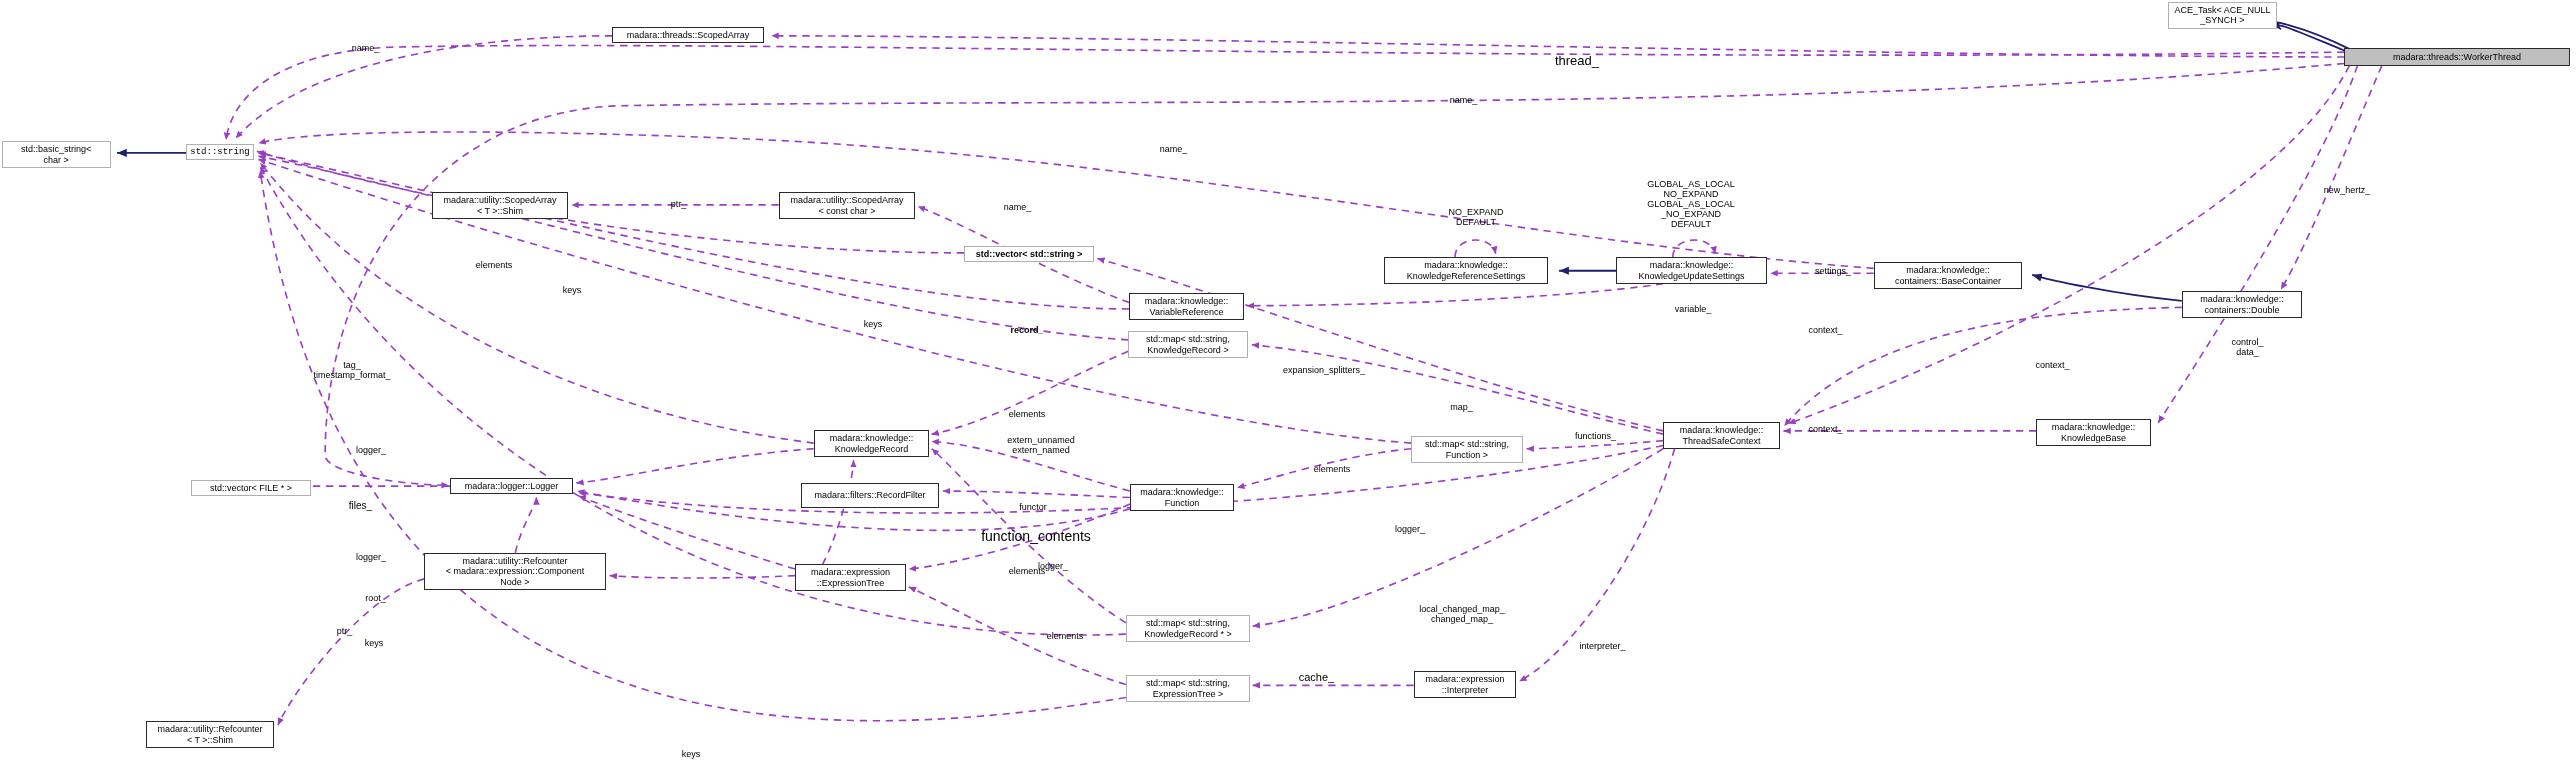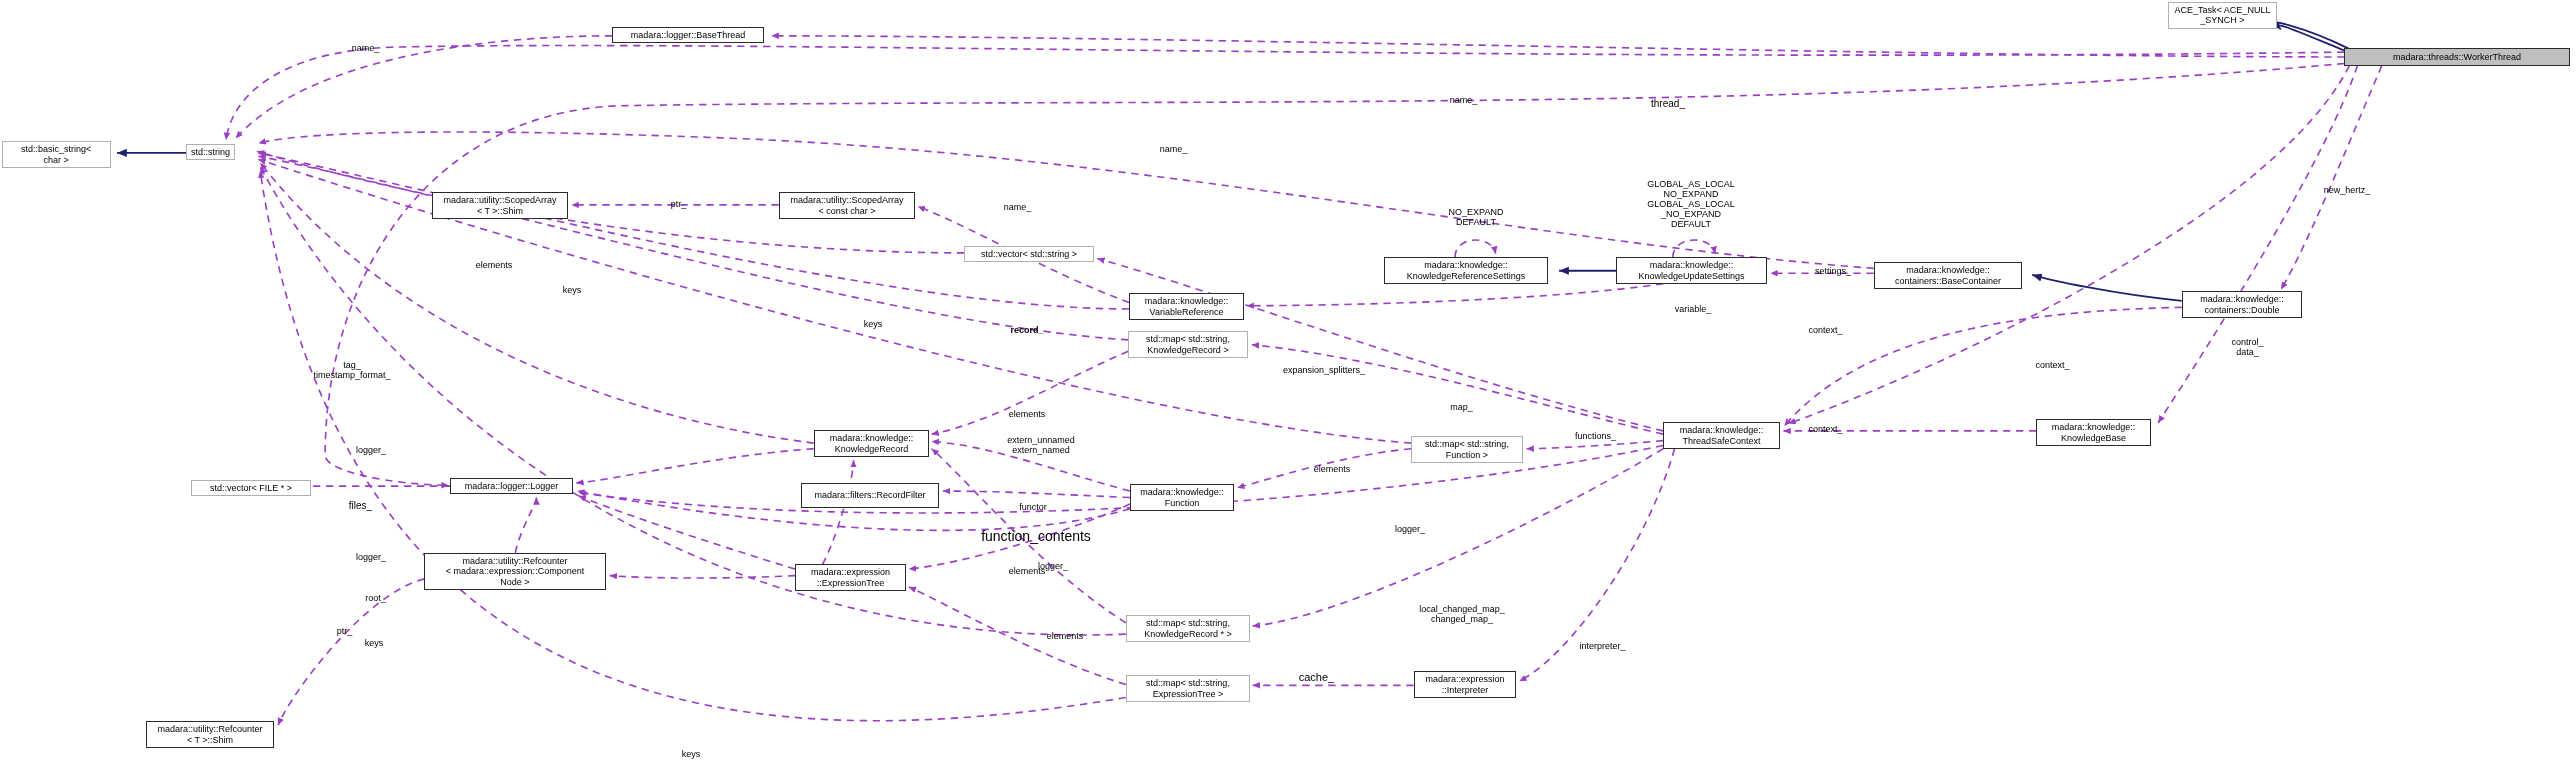--- a/index.html
+++ b/index.html
@@ -130,32 +130,32 @@
       <path d="M2684,370 C2600,362 2520,344 2500,338"></path>
     </g>
   </svg>
 
   <div class="node n-center" style="left:2344px;top:48px;width:226px;height:18px;font-size:9px;">
       <span>madara::threads::WorkerThread</span>
     </div>
   <div class="node n-thin" style="left:2168px;top:1.6px;width:109px;height:27px;font-size:9px;white-space:pre-line;"><span>ACE_Task&lt; ACE_NULL
 _SYNCH &gt;</span></div>
   <div class="node n-bold" style="left:612px;top:27px;width:152px;height:16.3px;font-size:9px;">
-      <span>madara::logger::BaseThread</span>
+      <span>madara::threads::ScopedArray</span>
     </div>
   <div class="node n-thin" style="left:1.6px;top:141px;width:109px;height:27px;font-size:9px;white-space:pre-line;"><span>std::basic_string&lt;
 char &gt;</span></div>
-  <div class="node n-thin" style="left:186px;top:144px;width:49px;height:16.3px;font-size:9px;">
+  <div class="node n-thin" style="left:186px;top:144px;width:68px;height:16.3px;font-size:9px;font-family:Liberation Mono, monospace;">
       <span>std::string</span>
     </div>
   <div class="node n-bold" style="left:432px;top:192px;width:136px;height:27px;font-size:9px;white-space:pre-line;"><span>madara::utility::ScopedArray
 &lt; T &gt;::Shim</span></div>
   <div class="node n-bold" style="left:779px;top:192px;width:136px;height:27px;font-size:9px;white-space:pre-line;"><span>madara::utility::ScopedArray
 &lt; const char &gt;</span></div>
-  <div class="node n-thin" style="left:964px;top:246px;width:130px;height:16.3px;font-size:9px;">
+  <div class="node n-thin" style="left:964px;top:246px;width:130px;height:16.3px;font-size:9px;font-weight:bold;">
       <span>std::vector&lt; std::string &gt;</span>
     </div>
   <div class="node n-bold" style="left:1129px;top:293px;width:115px;height:27px;font-size:9px;white-space:pre-line;"><span>madara::knowledge::
 VariableReference</span></div>
   <div class="node n-bold" style="left:1384px;top:257px;width:164px;height:27px;font-size:9px;white-space:pre-line;"><span>madara::knowledge::
 KnowledgeReferenceSettings</span></div>
   <div class="node n-bold" style="left:1616px;top:257px;width:151px;height:27px;font-size:9px;white-space:pre-line;"><span>madara::knowledge::
 KnowledgeUpdateSettings</span></div>
   <div class="node n-bold" style="left:1874px;top:262px;width:148px;height:27px;font-size:9px;white-space:pre-line;"><span>madara::knowledge::
 containers::BaseContainer</span></div>
@@ -190,21 +190,21 @@
   <div class="node n-thin" style="left:1126px;top:615px;width:124px;height:27px;font-size:9px;white-space:pre-line;"><span>std::map&lt; std::string,
 KnowledgeRecord * &gt;</span></div>
   <div class="node n-thin" style="left:1126px;top:675px;width:124px;height:27px;font-size:9px;white-space:pre-line;"><span>std::map&lt; std::string,
 ExpressionTree &gt;</span></div>
   <div class="node n-bold" style="left:1414px;top:671px;width:102px;height:27px;font-size:9px;white-space:pre-line;"><span>madara::expression
 ::Interpreter</span></div>
   <div class="node n-bold" style="left:146px;top:721px;width:128px;height:27px;font-size:9px;white-space:pre-line;"><span>madara::utility::Refcounter
 &lt; T &gt;::Shim</span></div>
 
   <div class="edge-label" style="left:341px;top:43px;width:49px;font-size:9px;">name_</div>
-  <div class="edge-label" style="left:1642px;top:54px;width:52px;font-size:10px;margin-top:44px;">thread_</div>
+  <div class="edge-label" style="left:1551px;top:54px;width:52px;font-size:13px;">thread_</div>
   <div class="edge-label" style="left:1439px;top:95px;width:49px;font-size:9px;">name_</div>
   <div class="edge-label" style="left:1149px;top:144px;width:49px;font-size:9px;">name_</div>
   <div class="edge-label" style="left:2309px;top:185px;width:76px;font-size:9px;">new_hertz_</div>
   <div class="edge-label" style="left:1427px;top:207px;width:98px;font-size:9px;white-space:pre-line;">NO_EXPAND
 DEFAULT</div>
   <div class="edge-label" style="left:1622px;top:179px;width:138px;font-size:9px;white-space:pre-line;">GLOBAL_AS_LOCAL
 NO_EXPAND
 GLOBAL_AS_LOCAL
 _NO_EXPAND
 DEFAULT</div>

